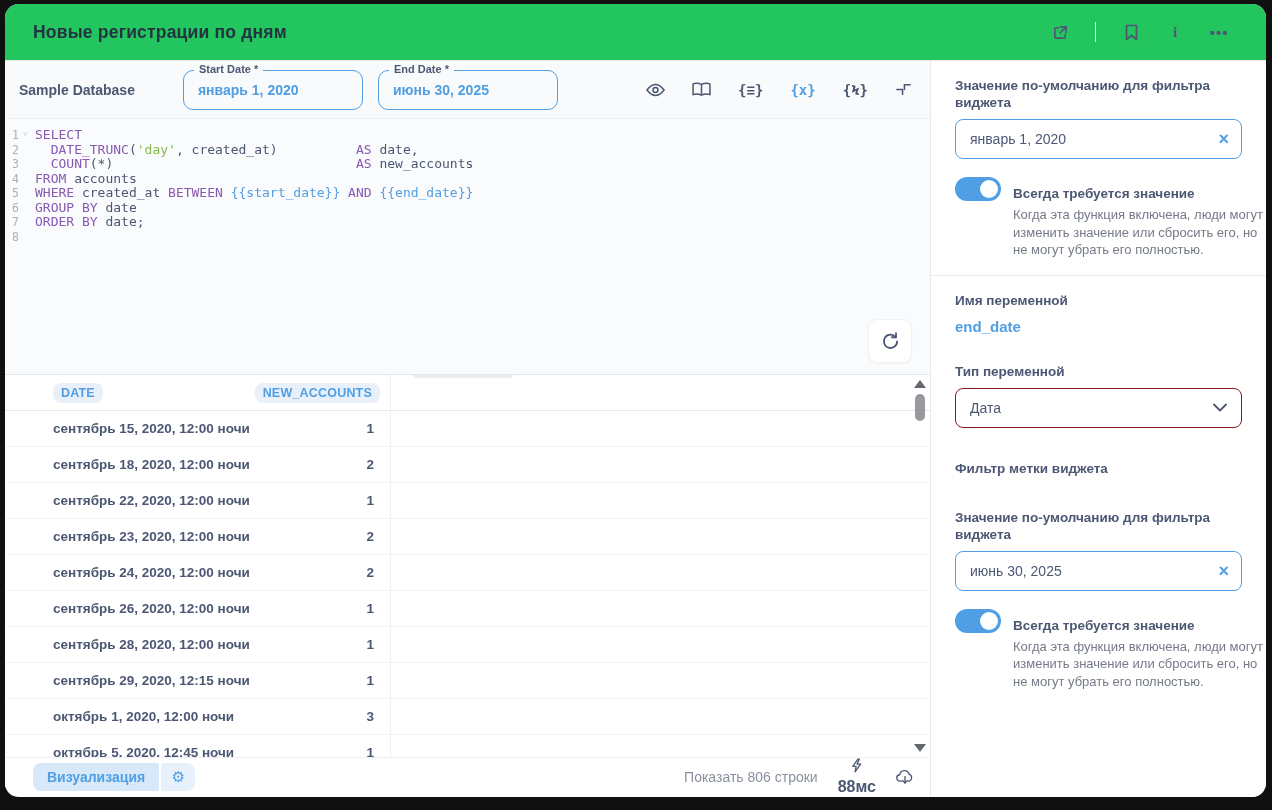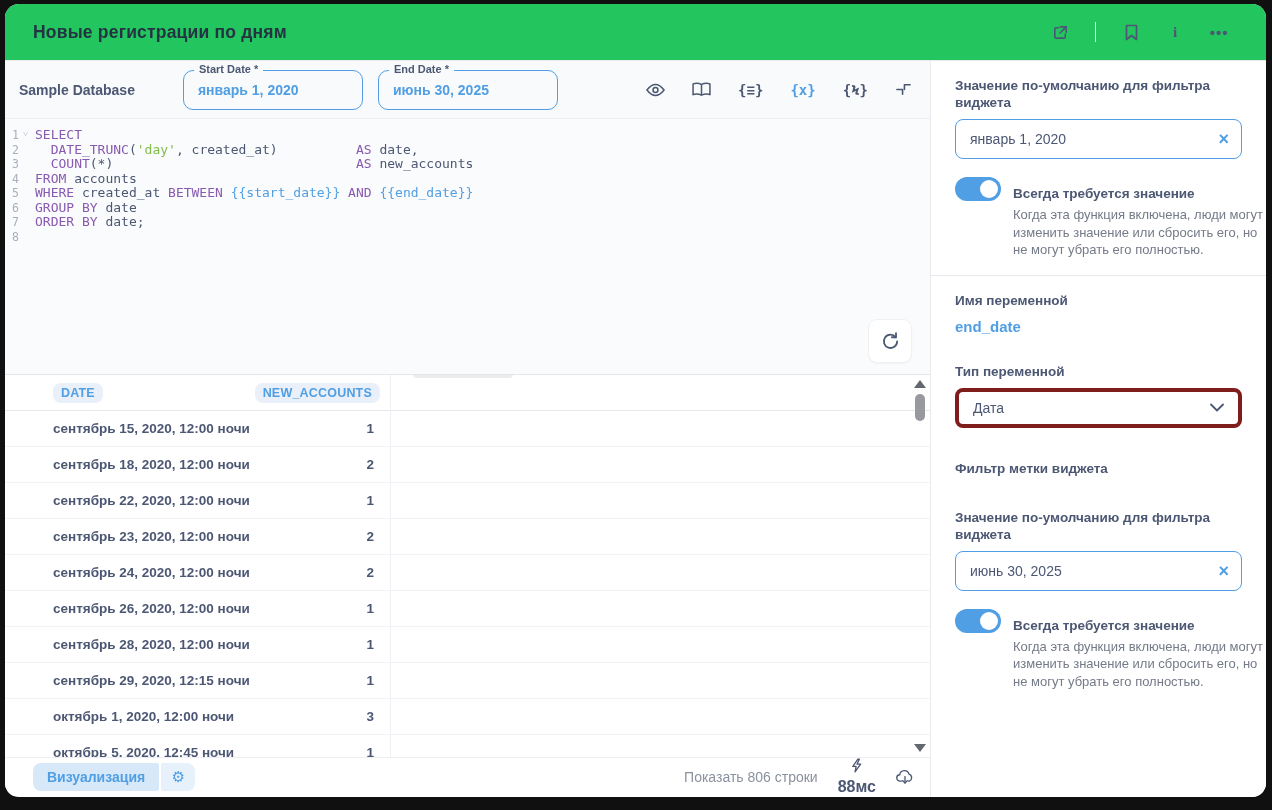--- a/index.html
+++ b/index.html
@@ -152,21 +152,21 @@
     position:relative;cursor:pointer;
   }
   .toggle-knob{position:absolute;right:3px;top:3px;width:18px;height:18px;background:#fff;border-radius:50%;}
   .toggle-label{font-weight:bold;color:var(--text);padding-top:3px;}
   .toggle-desc{margin:5px 0 0 58px;color:#747A88;font-size:13px;line-height:17.5px;width:252px;}
   .sb-divider{border:none;border-top:1px solid var(--border);margin:16px -24px 0 -24px;}
   .var-name-label{margin-top:16px;}
   .var-name{margin-top:9px;color:var(--accent);font-weight:bold;font-size:15px;cursor:pointer;}
   .type-label{margin-top:28px;}
   .select-box{
-    margin-top:8px;height:40px;border:4px solid #7f1d1d;border-radius:8px;
+    margin-top:8px;height:40px;border:1px solid #7f1d1d;border-radius:8px;
     display:flex;align-items:center;justify-content:space-between;padding:0 14px;
     font-size:14px;color:var(--text);cursor:pointer;background:#fff;
   }
   .widget-label-label{margin-top:32px;}
   .sec3-label{margin-top:32px;}
   svg{display:block;}
 </style>
 </head>
 <body>
 

